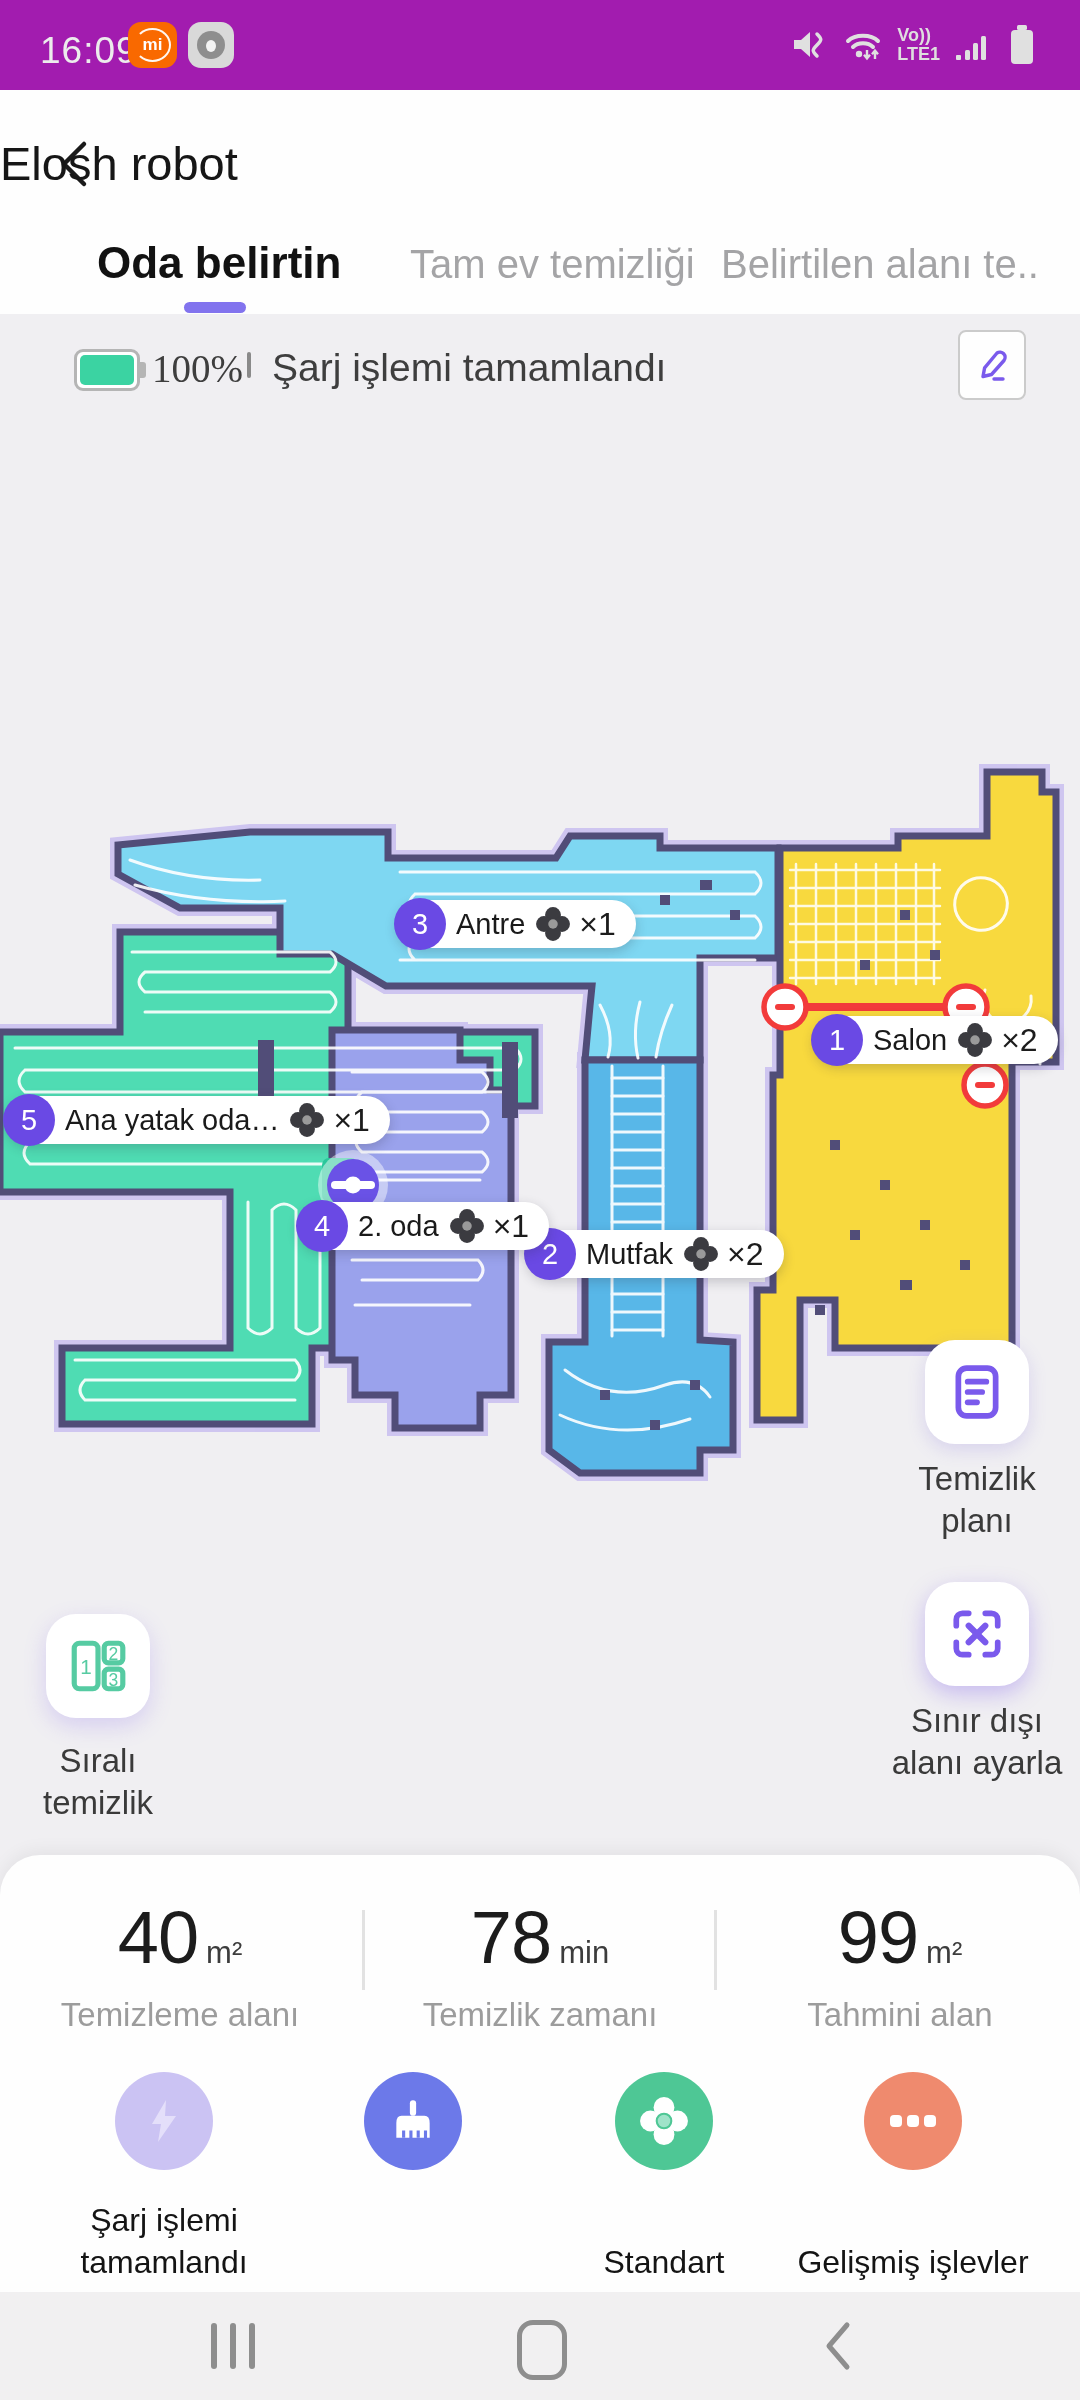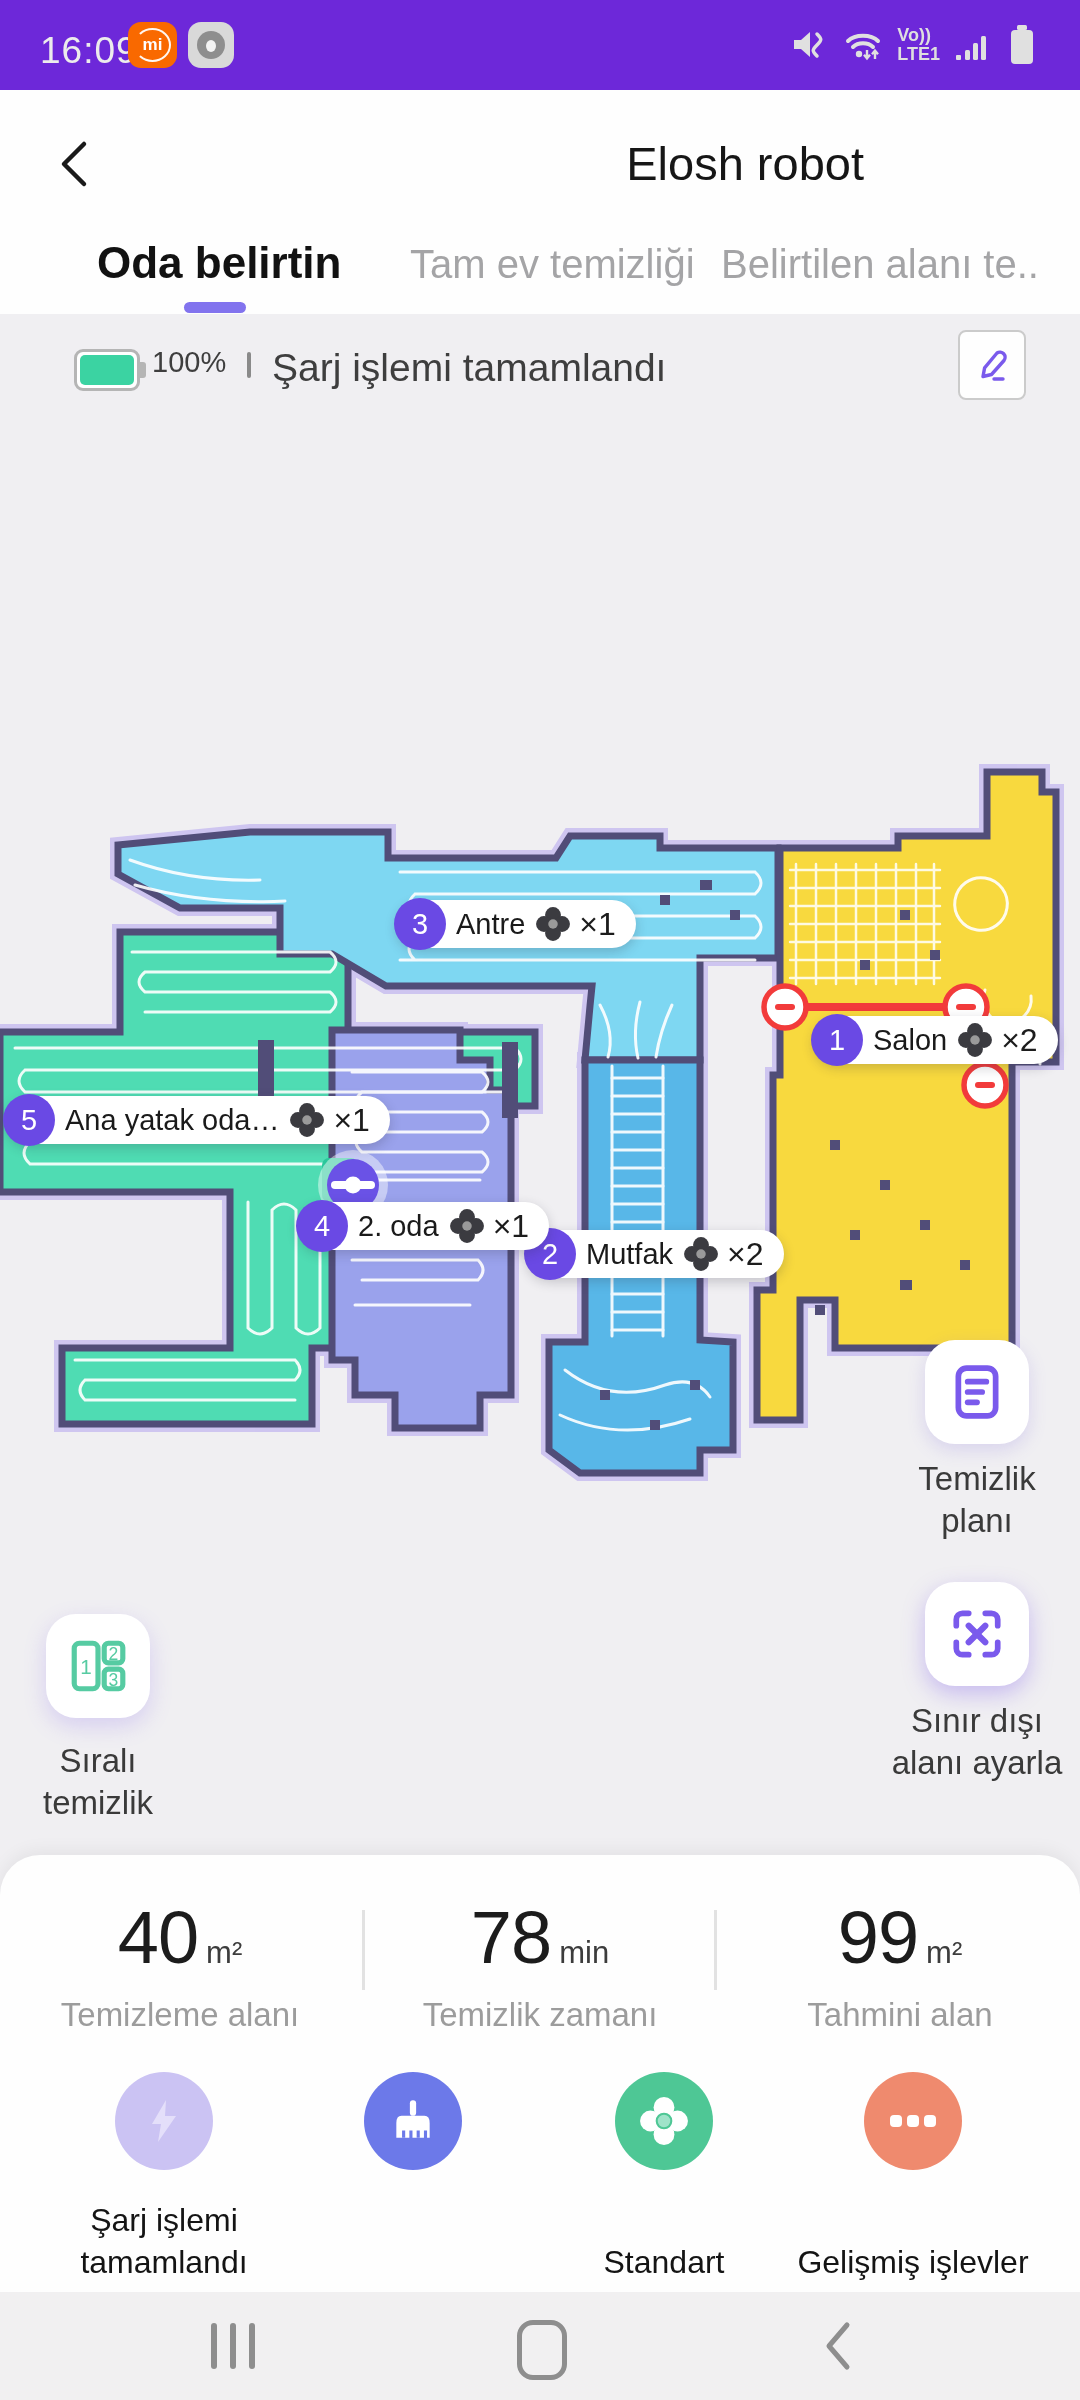--- a/index.html
+++ b/index.html
@@ -1,47 +1,47 @@
 <!DOCTYPE html>
 <html><head>
 <meta charset="utf-8">
 <style>
   html,body{margin:0;padding:0;}
   body{width:1080px;height:2400px;font-family:"Liberation Sans",sans-serif;background:#F0EFF2;}
   #screen{position:relative;width:1080px;height:2400px;overflow:hidden;background:#F0EFF2;}
 
   
-  .status-bar{position:absolute;top:0;left:0;width:1080px;height:90px;background:#6d28d9;}
+  .status-bar{position:absolute;top:0;left:0;width:1080px;height:90px;background:#a21caf;}
   .sb-time{position:absolute;left:40px;top:30px;font-size:37px;color:#ECECEC;letter-spacing:1px;}
   .sb-mi{position:absolute;left:128px;top:22px;width:49px;height:46px;border-radius:13px;background:#F96900;
          display:flex;align-items:center;justify-content:center;}
   .sb-mi span{color:#fff;font-size:17px;font-weight:bold;}
   .sb-mi i{position:absolute;inset:6px;border:2.5px solid rgba(255,255,255,.95);border-radius:50%;
            border-left-color:transparent;display:block;}
   .sb-rec{position:absolute;left:188px;top:22px;width:46px;height:46px;border-radius:13px;background:#D9D9D9;
           display:flex;align-items:center;justify-content:center;}
   .sb-rec .c{width:28px;height:28px;border-radius:50%;background:#8E8E8E;position:relative;}
   .sb-rec .c:after{content:"";position:absolute;left:9px;top:9px;width:10px;height:12px;border-radius:50%;background:#F3F3F3;}
   .sb-right{position:absolute;right:44px;top:0;height:90px;display:flex;align-items:center;gap:14px;}
   .volte{color:#DFDFDF;font-size:18px;line-height:19px;text-align:left;font-weight:bold;}
 
   
   .header{position:absolute;top:90px;left:0;width:1080px;height:224px;background:#FEFEFE;}
   .back-btn{position:absolute;left:48px;top:46px;width:56px;height:56px;}
-  .app-title{position:absolute;left:0;top:46px;width:864px;text-align:right;font-size:47px;color:#161616;font-weight:500;}
+  .app-title{position:absolute;left:0;top:46px;width:864px;text-align:left;font-size:47px;color:#161616;font-weight:500;}
   .tab{position:absolute;top:148px;white-space:nowrap;cursor:pointer;}
   .tab.active{font-size:44px;font-weight:600;color:#121212;}
   .tab.inactive{font-size:40px;font-weight:400;color:#A4A4A6;}
   .tab-underline{position:absolute;left:184px;top:212px;width:62px;height:11px;border-radius:6px;background:#8273EE;}
 
   
   .batt-icon{position:absolute;left:74px;top:349px;width:60px;height:36px;border:3px solid #B5B5B5;border-radius:9px;background:#fff;}
   .batt-icon .fill{position:absolute;inset:3px;border-radius:5px;background:#3BD3A2;}
   .batt-icon .nub{position:absolute;right:-9px;top:10px;width:6px;height:16px;border-radius:0 3px 3px 0;background:#B5B5B5;}
-  .batt-pct{position:absolute;left:152px;top:346px;font-size:29px;color:#3E3E3E;}
+  .batt-pct{position:absolute;left:152px;top:346px;font-size:39px;color:#3E3E3E;font-family:Liberation Serif, serif;}
   .batt-sep{position:absolute;left:247px;top:352px;width:4px;height:26px;background:#8A8A8A;border-radius:2px;}
   .batt-msg{position:absolute;left:272px;top:346px;font-size:39px;color:#3E3E3E;}
   .edit-btn{position:absolute;left:958px;top:330px;width:64px;height:66px;background:#FEFEFE;border:2px solid #CBCBCB;
             border-radius:8px;display:flex;align-items:center;justify-content:center;}
 
   
   .map-svg{position:absolute;left:0;top:760px;}
 
   
   .pill{position:absolute;height:48px;background:#fff;border-radius:28px;display:flex;align-items:center;

